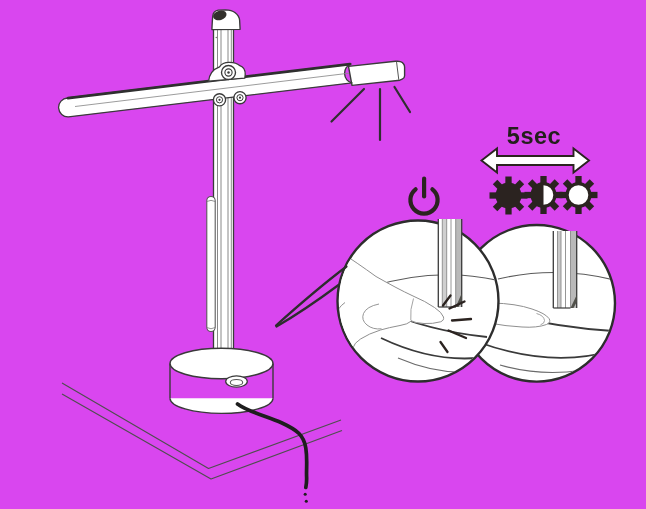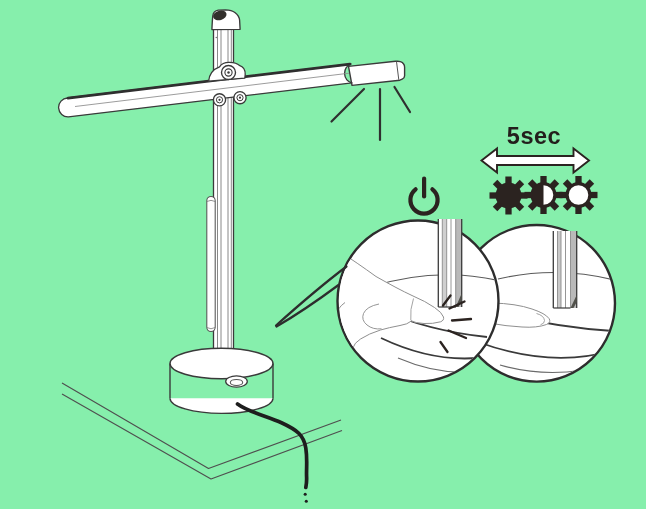--- a/index.html
+++ b/index.html
@@ -1,16 +1,16 @@
 <!DOCTYPE html>
 <html><head>
 <meta charset="utf-8">
 <style>
   html,body{margin:0;padding:0;background:#ffffff;}
-  .stage{position:relative;width:646px;height:509px;background:#86efac;overflow:hidden;
+  .stage{position:relative;width:646px;height:509px;background:#d946ef;overflow:hidden;
          font-family:"Liberation Sans",sans-serif;}
   svg{display:block;}
   text.duration{font-family:"Liberation Sans","DejaVu Sans",sans-serif;
                 font-weight:700;font-size:23.5px;fill:#231f1c;letter-spacing:.5px;}
 </style>
 </head>
 <body>
 
 <div class="stage">
 <svg width="646" height="509" viewBox="0 0 646 509">

